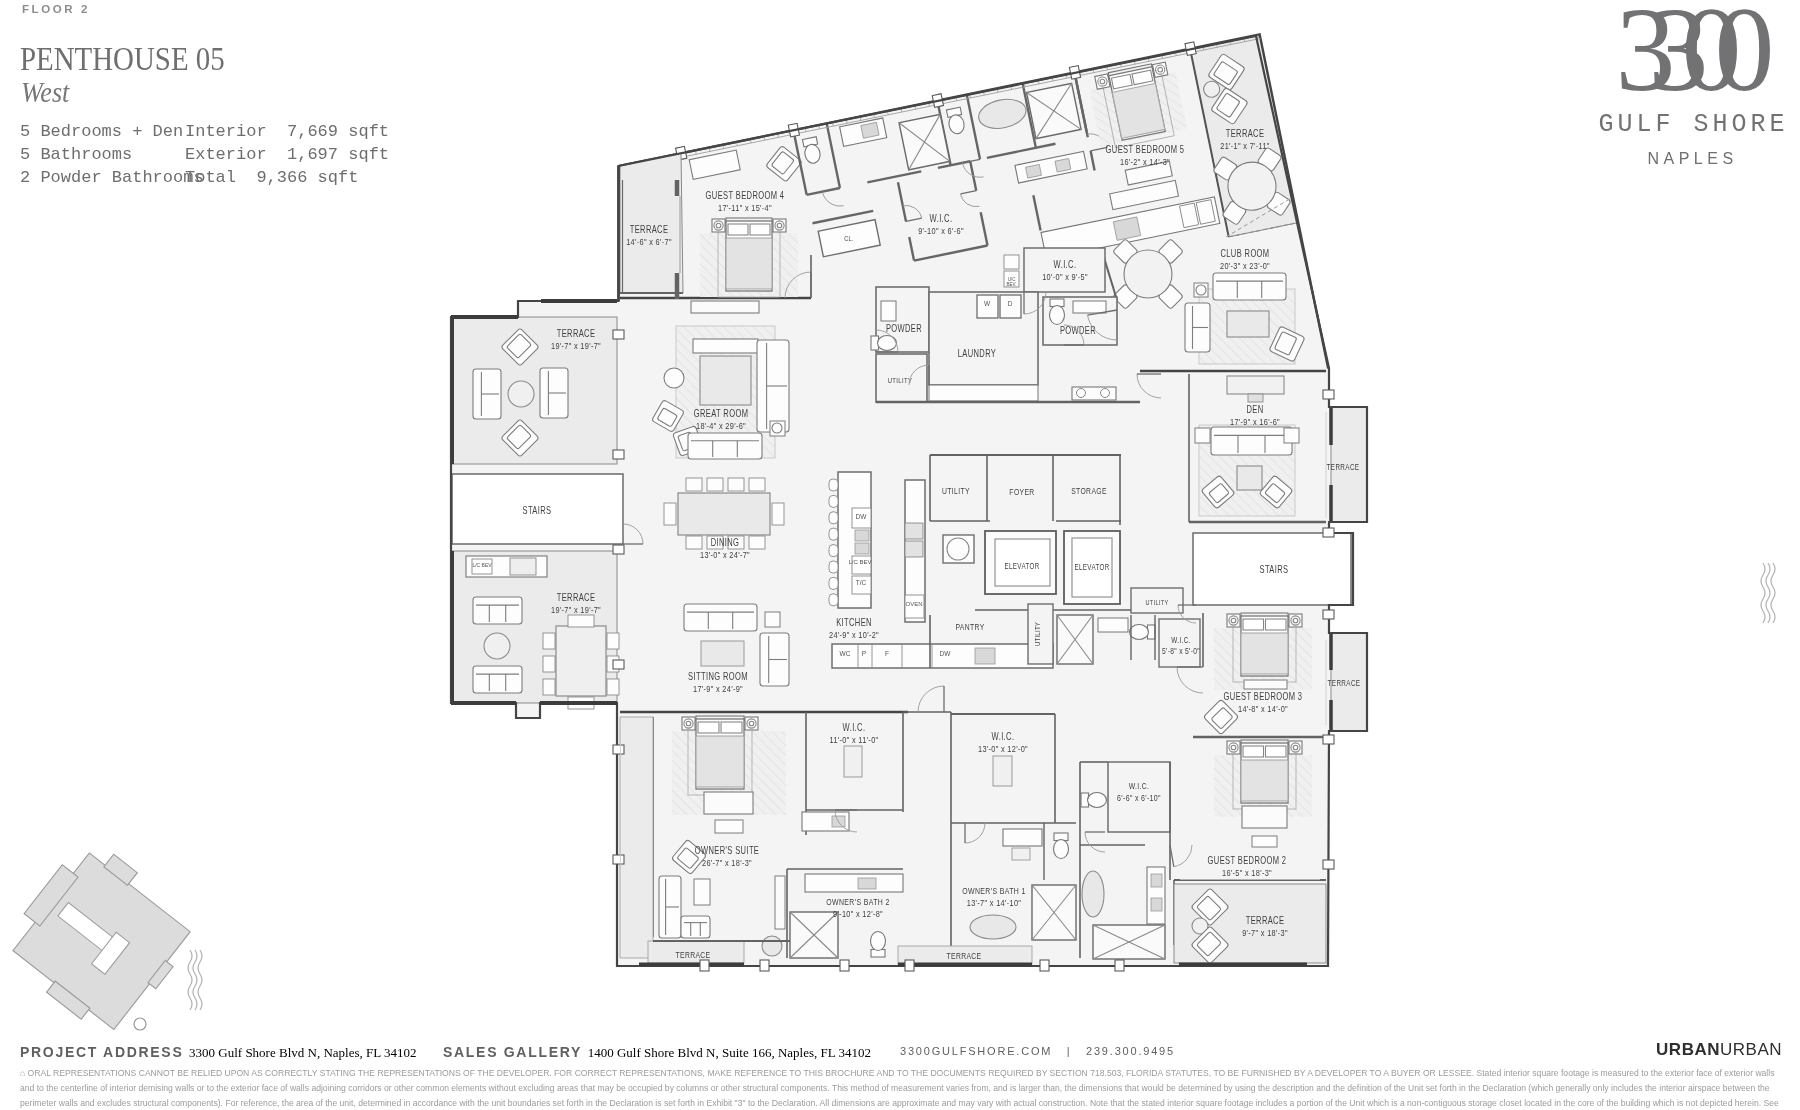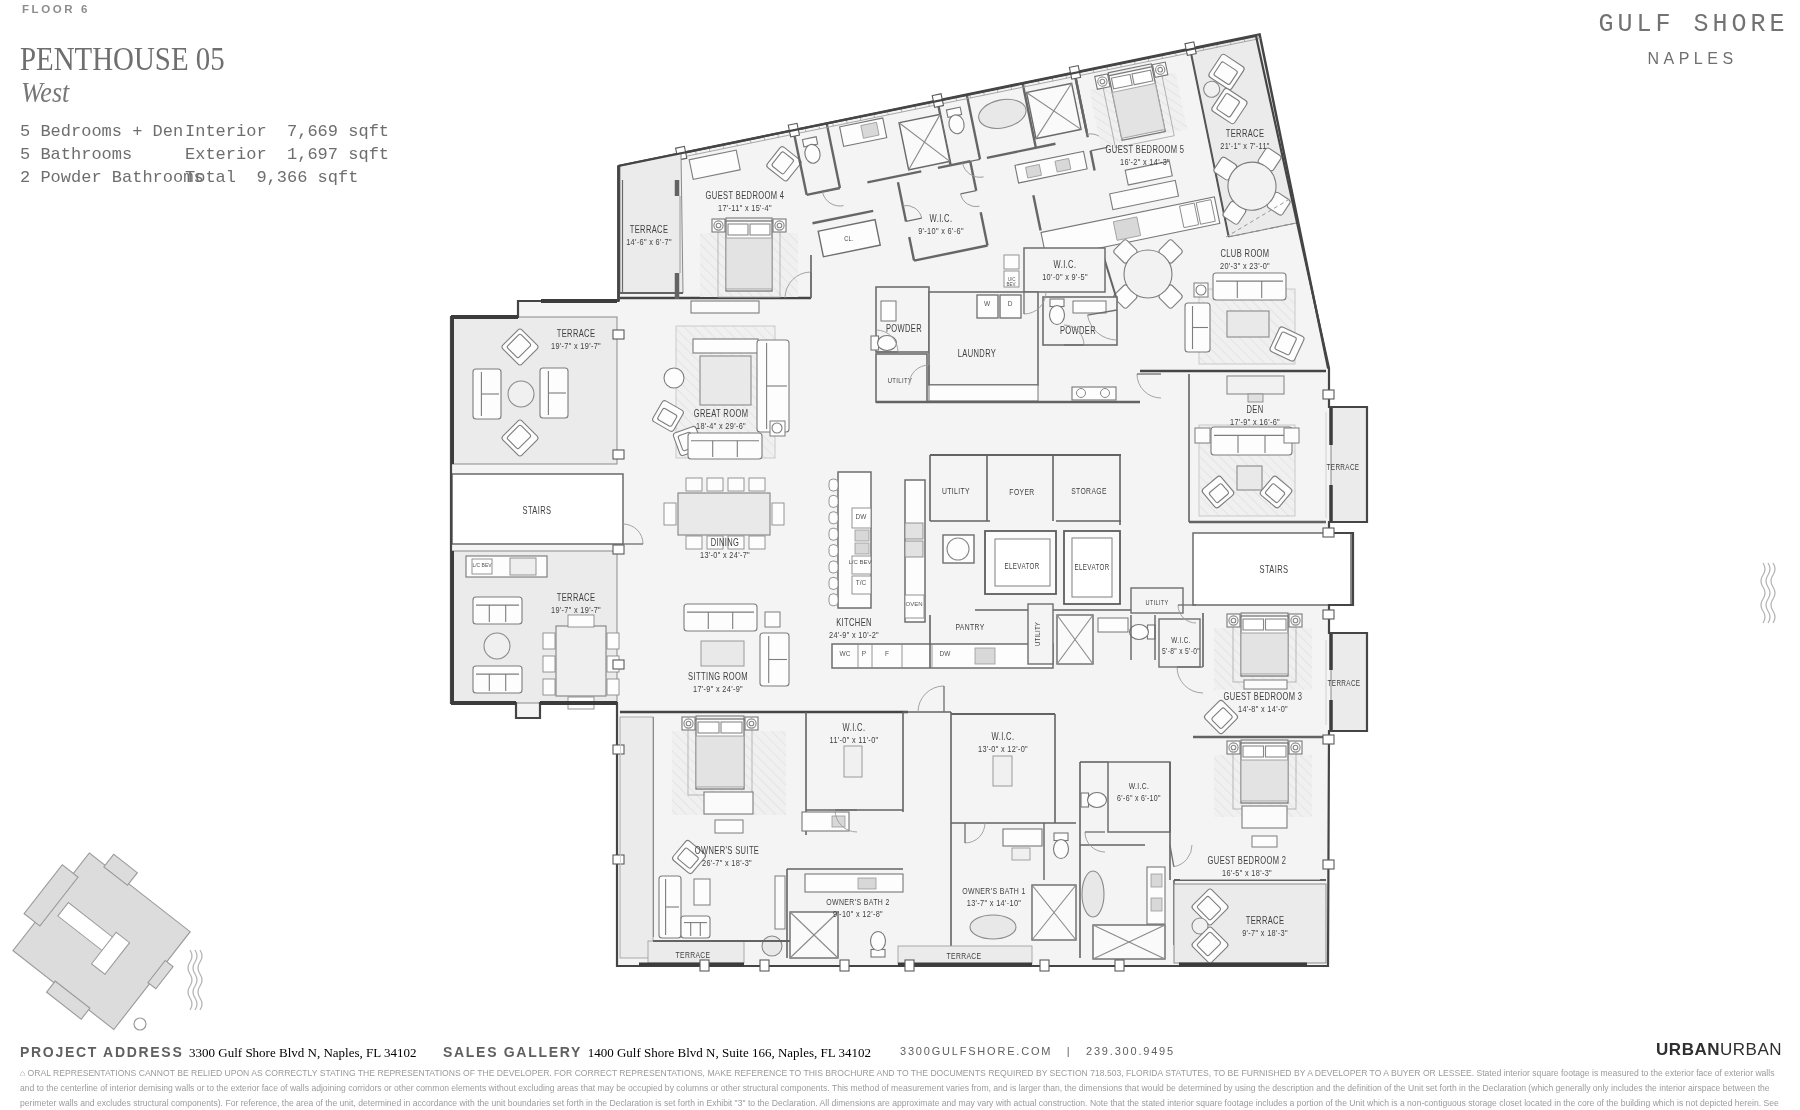--- a/index.html
+++ b/index.html
@@ -20,31 +20,32 @@
   .addr{font-family:"Liberation Serif",serif;font-size:13px;color:#000000;letter-spacing:0px;}
   #f1{position:absolute;left:20px;top:1043px;white-space:nowrap;}
   #f2{position:absolute;left:443px;top:1043px;white-space:nowrap;}
   #f3{position:absolute;left:900px;top:1045px;white-space:nowrap;font-size:11px;letter-spacing:1.8px;color:#5f5f5f;}
   #kolter{position:absolute;right:18px;top:1040px;font-size:17px;color:#2f2f31;letter-spacing:0.5px;}
   #disc{position:absolute;left:20px;top:1066px;width:1762px;font-size:8.6px;line-height:15px;color:#9b9b9b;}
 </style>
 </head>
 <body>
 
-<div id="floor8">FLOOR 6</div>
+<div id="floor8">FLOOR 2</div>
 
 <div id="ph">PENTHOUSE 05</div>
 
 <div id="west">West</div>
 
 <div id="facts1" class="facts">5 Bedrooms + Den<br>5 Bathrooms<br>2 Powder Bathrooms</div>
 
 <div id="facts2" class="facts">Interior&nbsp;&nbsp;7,669 sqft<br>Exterior&nbsp;&nbsp;1,697 sqft<br>Total&nbsp;&nbsp;9,366 sqft</div>
 
 <div id="logo">
+    <div class="n3300">3300</div>
     <div class="gs">GULF&nbsp;SHORE</div>
     <div class="np">NAPLES</div>
   </div>
 
 <div id="f1"><span class="cap">PROJECT ADDRESS&nbsp;</span><span class="addr">3300 Gulf Shore Blvd N, Naples, FL 34102</span></div>
 
 <div id="f2"><span class="cap">SALES GALLERY&nbsp;</span><span class="addr">1400 Gulf Shore Blvd N, Suite 166, Naples, FL 34102</span></div>
 
 <div id="f3">3300GULFSHORE.COM&nbsp;&nbsp;&nbsp;|&nbsp;&nbsp;&nbsp;239.300.9495</div>
 

